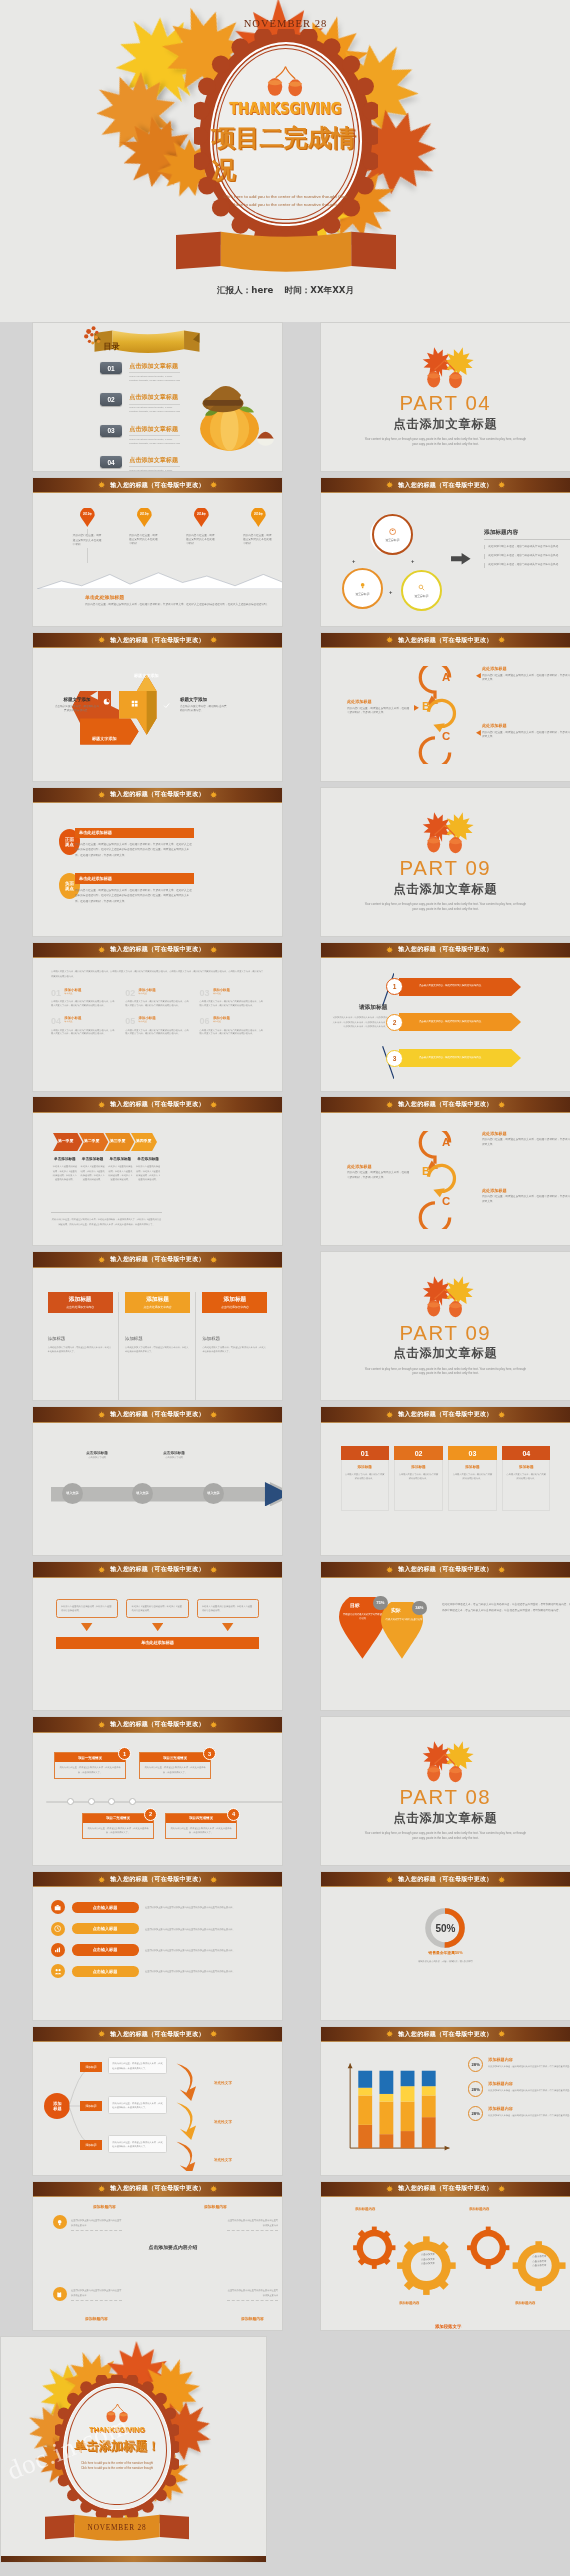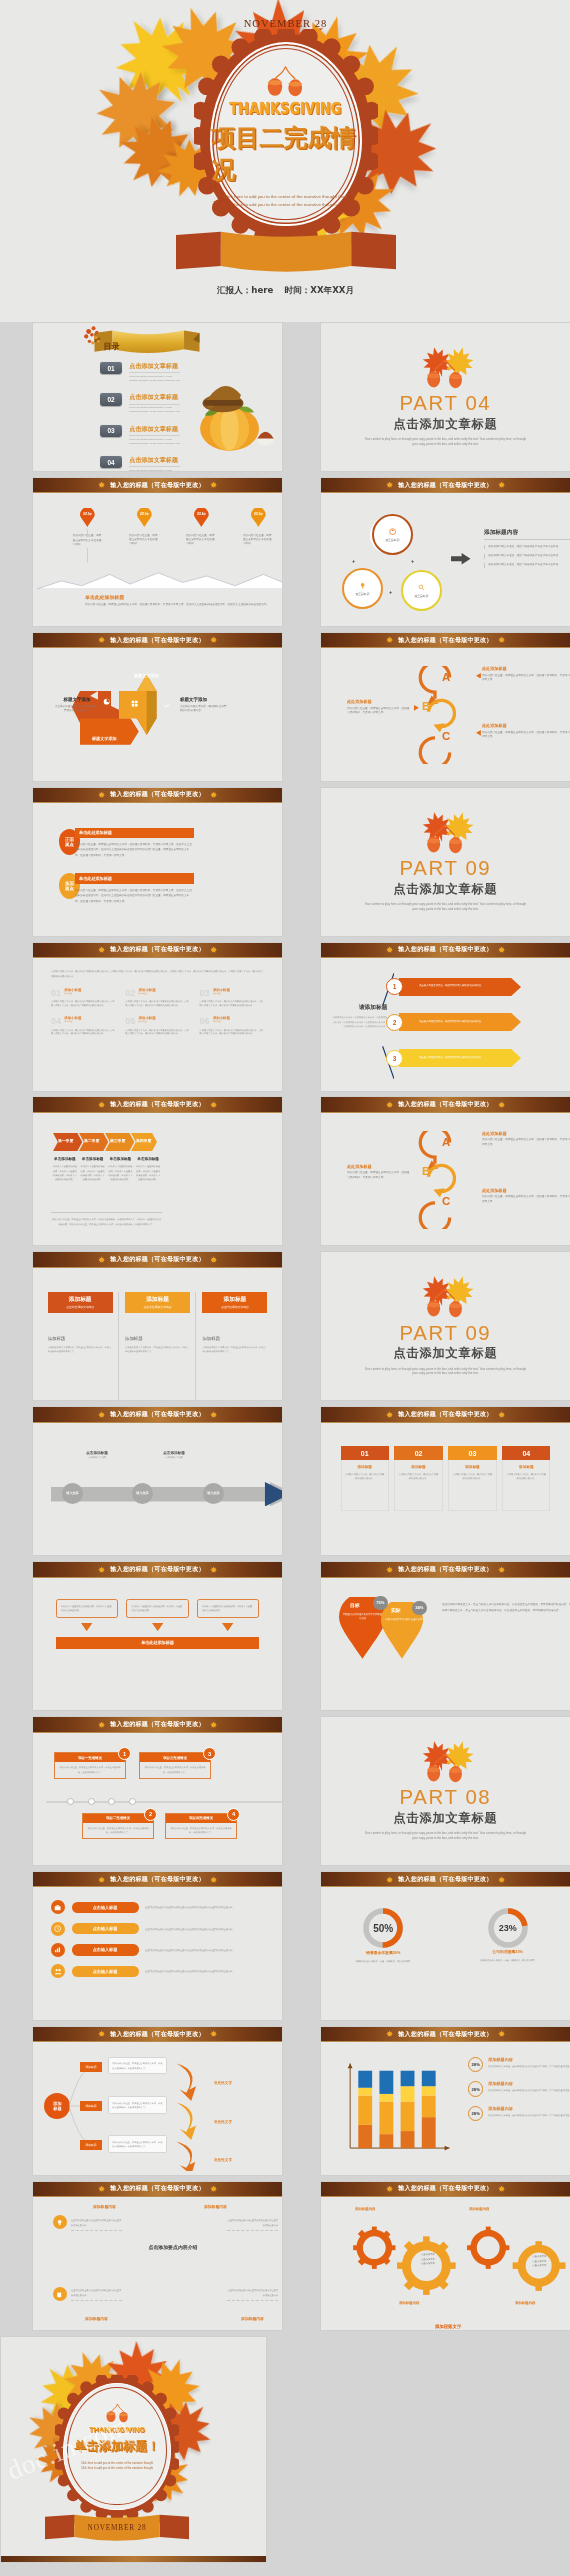--- a/index.html
+++ b/index.html
@@ -1159,29 +1159,20 @@
             </svg>
         </div>
         <div class="slide-body" style="display:flex;justify-content:space-around;padding-top:19.6px">
           <div style="text-align:center;width:78px">
             <svg width="42" height="42" viewBox="0 0 52 52">
               <circle cx="26" cy="26" r="21" fill="none" stroke="#c2c2c0" stroke-width="7"></circle>
               <circle cx="26" cy="26" r="21" fill="none" stroke="#e2600f" stroke-width="7" stroke-dasharray="66 132" transform="rotate(-90 26 26)"></circle>
             </svg>
             <div style="margin-top:-29px;font-size:10px;font-weight:bold;color:#3a3a3a">50%</div>
             <div style="margin-top:16.3px;font-size:3.8px;color:#e07b20;font-weight:bold">销售量全年提高50%</div>
-            <div class="xtiny" style="margin-top:3.3px;line-height:2.0">编辑数据比例点击数据，右键，编辑数据，输入数据即可</div>
-          </div>
-          <div style="text-align:center;width:78px">
-            <svg width="42" height="42" viewBox="0 0 52 52">
-              <circle cx="26" cy="26" r="21" fill="none" stroke="#c2c2c0" stroke-width="7"></circle>
-              <circle cx="26" cy="26" r="21" fill="none" stroke="#e2600f" stroke-width="7" stroke-dasharray="30 132" transform="rotate(-90 26 26)"></circle>
-            </svg>
-            <div style="margin-top:-29px;font-size:9px;font-weight:bold;color:#3a3a3a">23%</div>
-            <div style="margin-top:16.3px;font-size:3.8px;color:#e07b20;font-weight:bold">公司利润提高23%</div>
             <div class="xtiny" style="margin-top:3.3px;line-height:2.0">编辑数据比例点击数据，右键，编辑数据，输入数据即可</div>
           </div>
         </div>
       </div>
     </div>
 
     <div class="row">
       <div class="slide">
         <div class="slide-bar">
           <svg class="mleaf" viewBox="0 0 20 20">

